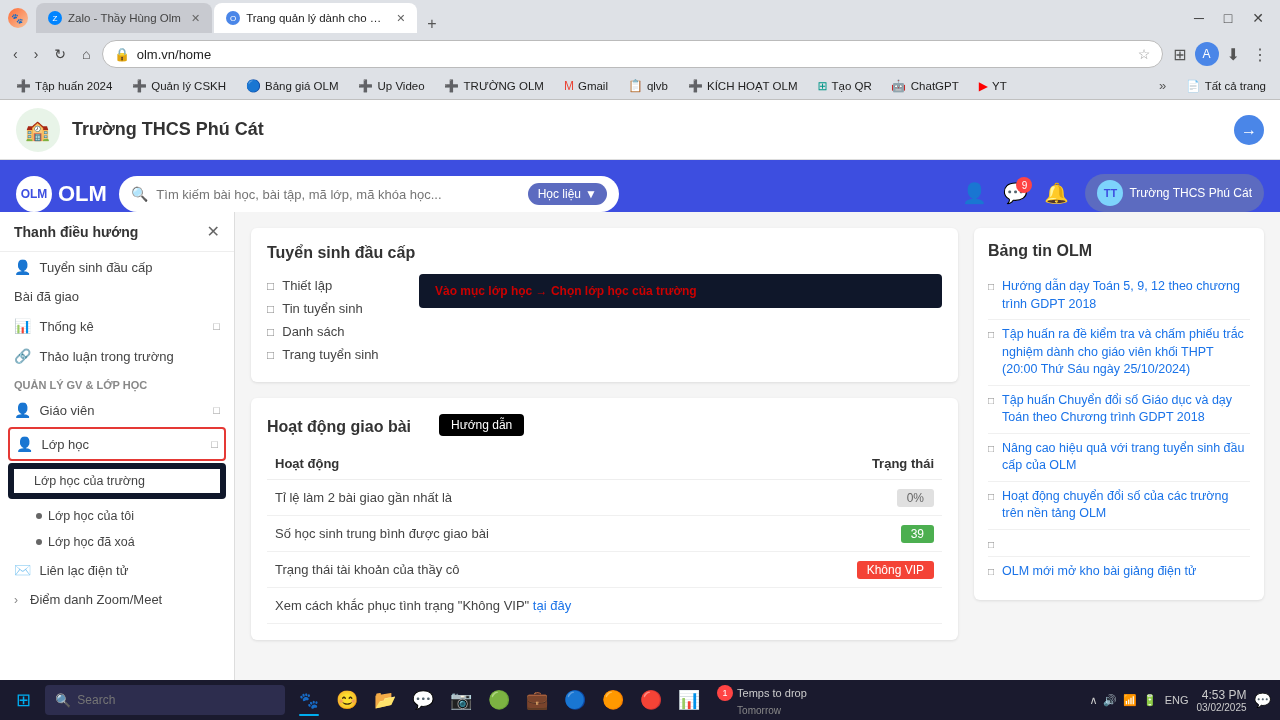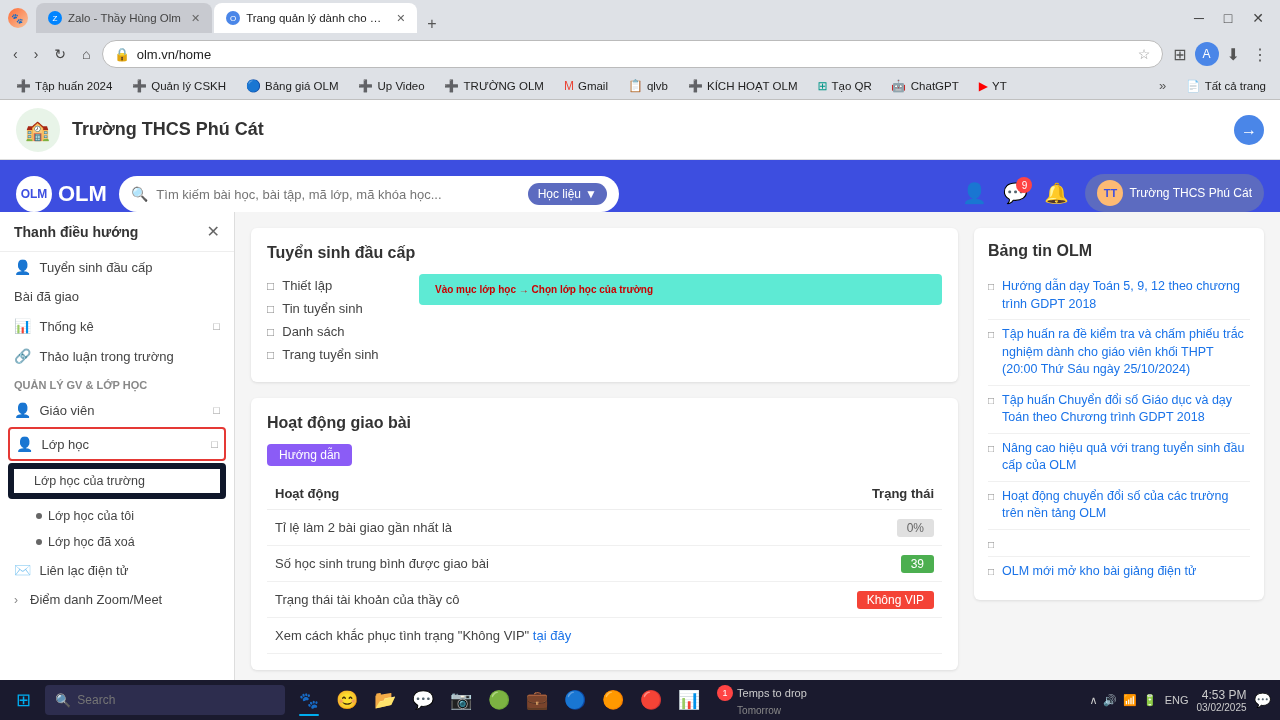--- a/index.html
+++ b/index.html
@@ -42,21 +42,21 @@
     .olm-logo { display: flex; align-items: center; gap: 6px; color: #fff; font-size: 22px; font-weight: bold; }
     .olm-logo-icon { width: 36px; height: 36px; background: #fff; border-radius: 50%; display: flex; align-items: center; justify-content: center; }
     .olm-logo-icon span { color: #3d4ee0; font-weight: bold; font-size: 14px; }
     .search-bar { display: flex; align-items: center; background: #fff; border-radius: 20px; padding: 4px 12px; flex: 1; max-width: 500px; gap: 8px; height: 36px; }
     .search-bar input { border: none; outline: none; flex: 1; font-size: 13px; color: #666; }
     .search-dropdown { background: #5c6bc0; color: #fff; border: none; border-radius: 12px; padding: 4px 10px; font-size: 12px; cursor: pointer; display: flex; align-items: center; gap: 4px; }
     .nav-icons { display: flex; align-items: center; gap: 16px; margin-left: auto; }
     .nav-icon-btn { background: none; border: none; cursor: pointer; color: #fff; font-size: 20px; position: relative; }
     .badge { position: absolute; top: -4px; right: -4px; background: #ff4444; color: #fff; border-radius: 50%; width: 16px; height: 16px; font-size: 10px; display: flex; align-items: center; justify-content: center; }
     .user-avatar { background: #5c6bc0; color: #fff; border-radius: 20px; padding: 6px 12px; font-size: 12px; cursor: pointer; display: flex; align-items: center; gap: 6px; }
-    .avatar-circle { width: 26px; height: 26px; background: #fdba74; border-radius: 50%; display: flex; align-items: center; justify-content: center; }
+    .avatar-circle { width: 26px; height: 26px; background: #7dd3fc; border-radius: 50%; display: flex; align-items: center; justify-content: center; }
     .avatar-circle span { color: #3d4ee0; font-weight: bold; font-size: 11px; }
 
     
     .main-layout { display: flex; height: calc(720px - 36px - 36px - 28px - 60px - 52px); }
 
     
     .sidebar { width: 235px; background: #fff; border-right: 1px solid #ddd; overflow-y: auto; flex-shrink: 0; }
     .sidebar-header { display: flex; align-items: center; justify-content: space-between; padding: 10px 14px; border-bottom: 1px solid #eee; }
     .sidebar-title { font-size: 14px; font-weight: bold; color: #333; }
     .sidebar-close { background: none; border: none; cursor: pointer; font-size: 16px; color: #666; }
@@ -70,27 +70,27 @@
     
     .content { flex: 1; background: #f5f5f5; overflow-y: auto; padding: 16px; display: flex; gap: 16px; }
     .content-main { flex: 1; }
     .content-sidebar { width: 290px; flex-shrink: 0; }
 
     
     .section-title { font-size: 16px; font-weight: bold; color: #333; margin-bottom: 12px; }
     .card { background: #fff; border-radius: 6px; padding: 16px; margin-bottom: 16px; box-shadow: 0 1px 3px rgba(0,0,0,0.1); }
     .tuyen-sinh-item { display: flex; align-items: center; gap: 8px; padding: 4px 0; color: #444; font-size: 13px; cursor: pointer; }
     .ts-icon { color: #888; font-size: 12px; }
-    .highlight-box { background: #5eead4; color: #c00; font-size: 10px; font-weight: bold; padding: 10px 16px; border-radius: 4px; display: flex; align-items: center; gap: 8px; flex: 1; margin-left: 12px; }
+    .highlight-box { background: #0f172a; color: #c00; font-size: 12px; font-weight: bold; padding: 10px 16px; border-radius: 4px; display: flex; align-items: center; gap: 8px; flex: 1; margin-left: 12px; }
     .tuyen-sinh-row { display: flex; align-items: flex-start; }
     .tuyen-sinh-list { flex: 0 0 140px; }
 
     
-    .section-header { display: flex; align-items: flex-start; gap: 12px; margin-bottom: 12px; flex-direction: column; }
-    .guide-btn { background: #8b5cf6; color: #fff; border: none; border-radius: 4px; padding: 4px 12px; font-size: 12px; cursor: pointer; }
+    .section-header { display: flex; align-items: flex-end; gap: 28px; margin-bottom: 12px; }
+    .guide-btn { background: #000000; color: #fff; border: none; border-radius: 4px; padding: 4px 12px; font-size: 12px; cursor: pointer; }
     .activity-table { width: 100%; border-collapse: collapse; }
     .activity-table th { text-align: left; font-size: 13px; color: #333; font-weight: bold; padding: 8px 8px; border-bottom: 1px solid #eee; }
     .activity-table th:last-child { text-align: right; }
     .activity-table td { padding: 10px 8px; font-size: 13px; color: #444; border-bottom: 1px solid #f0f0f0; }
     .activity-table td:last-child { text-align: right; }
     .badge-0 { background: #e0e0e0; color: #666; padding: 2px 10px; border-radius: 3px; font-size: 12px; }
     .badge-num { background: #4caf50; color: #fff; padding: 2px 10px; border-radius: 3px; font-size: 12px; }
     .badge-novip { background: #f44336; color: #fff; padding: 2px 10px; border-radius: 3px; font-size: 12px; }
     .link { color: #1a73e8; text-decoration: none; cursor: pointer; }
 

